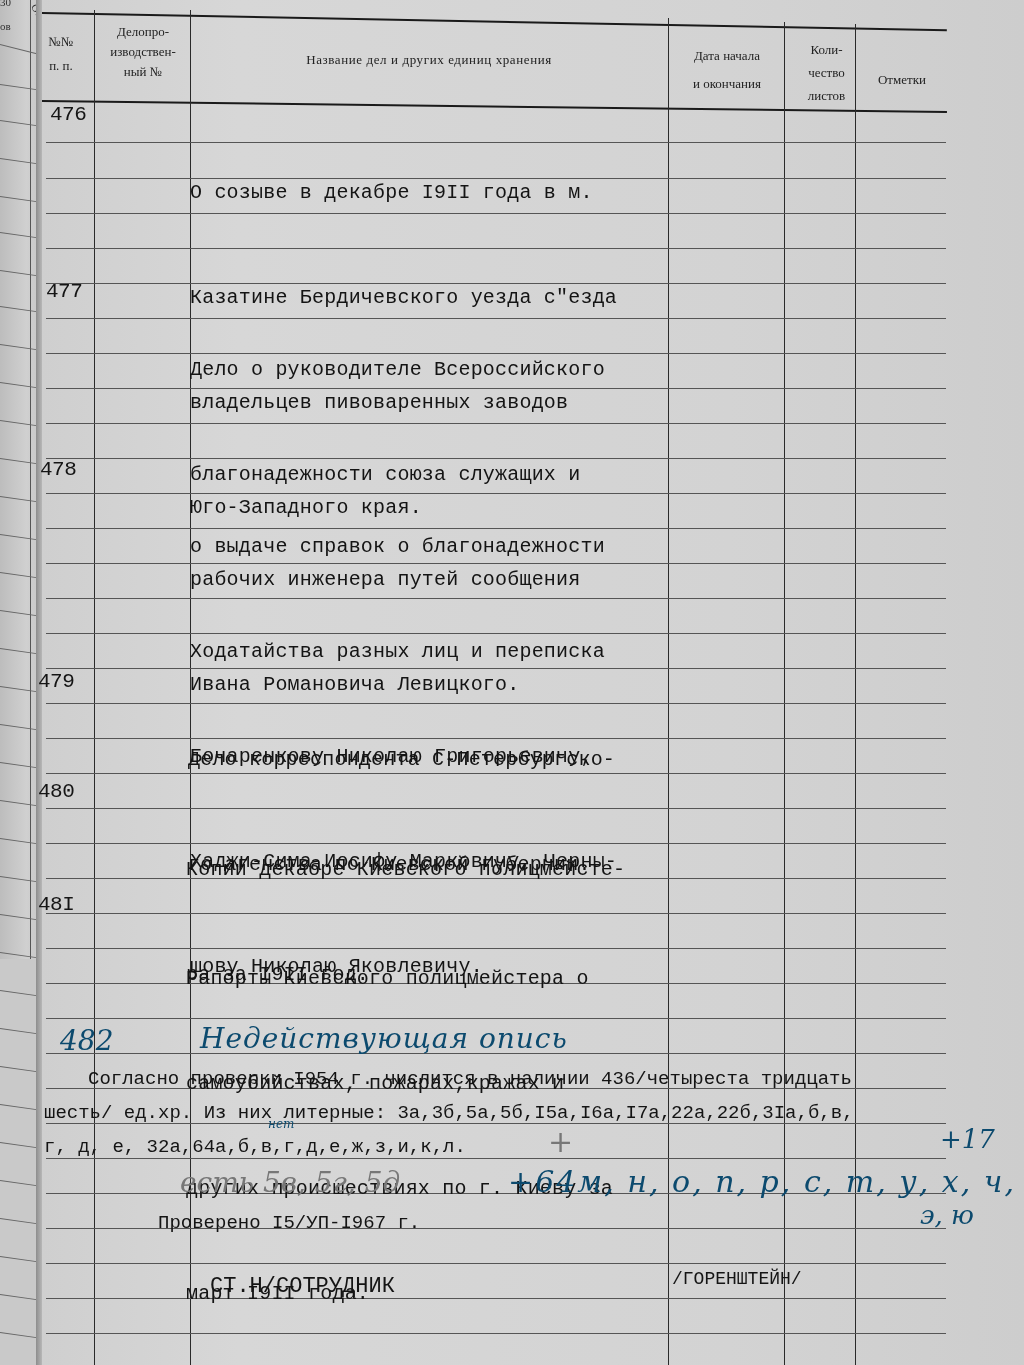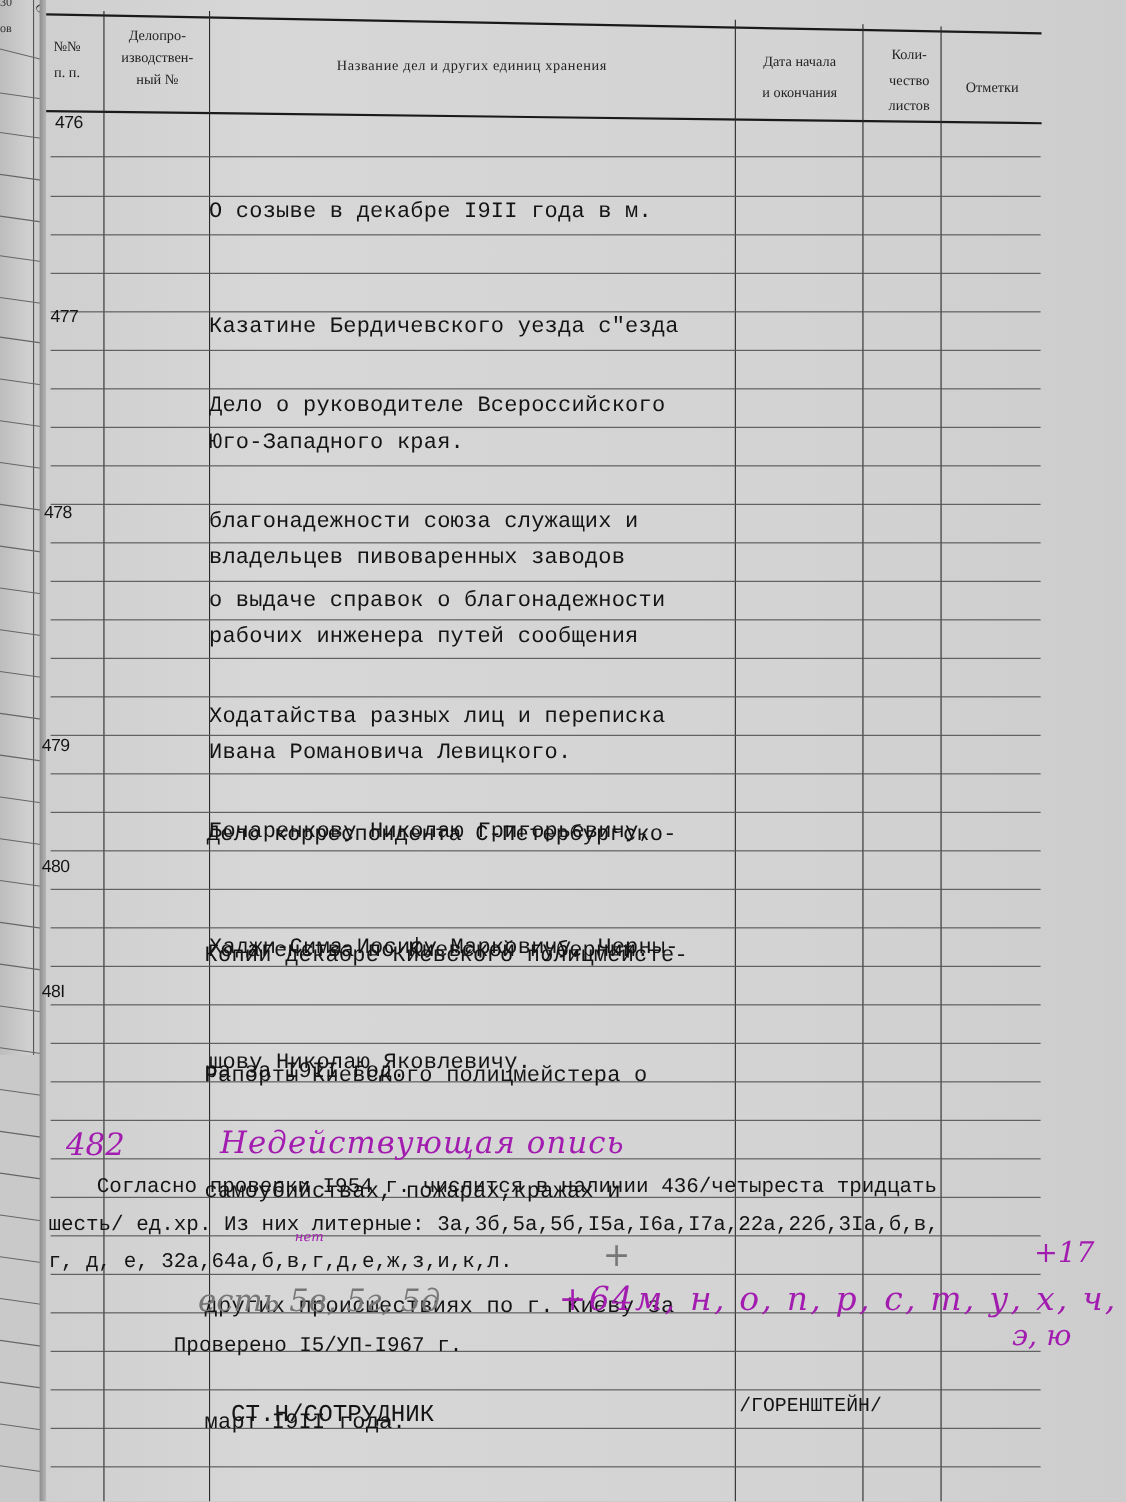--- a/index.html
+++ b/index.html
@@ -28,31 +28,31 @@
   }
   .hdr-top { position: absolute; left: 0; top: 12px; width: 905px; height: 2px; background: #1a1a1a; transform: rotate(1.1deg); transform-origin: left; }
   .hdr-bot { position: absolute; left: 0; top: 100px; width: 905px; height: 2px; background: #1a1a1a; transform: rotate(0.7deg); transform-origin: left; }
   .colline { position: absolute; width: 1px; background: #2a2a2a; }
   .hcell {
     position: absolute; font-family: "Liberation Serif", serif; font-size: 13px;
     line-height: 20px; text-align: center; color: #222;
   }
   .rowrule { position: absolute; height: 1px; background: #555; }
   .num {
-    position: absolute; font-family: Liberation Sans, sans-serif; font-size: 16px;
+    position: absolute; font-family: Liberation Mono, monospace; font-size: 21px;
     color: #151515; letter-spacing: -0.5px;
   }
   .entry {
     position: absolute; left: 190px; width: 500px;
     font-size: 20px; line-height: 35px; white-space: pre; color: #141414;
     letter-spacing: 0.2px;
   }
   .hand {
     position: absolute; font-family: "DejaVu Serif", serif; font-style: italic;
-    color: #a21caf; white-space: pre;
+    color: #0c4a6e; white-space: pre;
   }
   .hand.pencil { color: #777; }
   .typed {
     position: absolute; font-size: 19px; line-height: 34px; white-space: pre; color: #141414;
   }
 </style>
 </head>
 <body>
 
 <div class="prev-page">
@@ -167,22 +167,22 @@
     <div class="rowrule" style="left:4px;top:1298px;width:900px"></div>
     <div class="rowrule" style="left:4px;top:1333px;width:900px"></div>
   </div>
 </div>
 
 <div>
   <span class="num" style="left:50px;top:103px">476</span>
   <div class="entry" style="top:105px">
     <div>О созыве в декабре I9II года в м.</div>
     <div>Казатине Бердичевского уезда с"езда</div>
+    <div>владельцев пивоваренных заводов</div>
     <div>Юго-Западного края.</div>
-    <div>владельцев пивоваренных заводов</div>
   </div>
 </div>
 
 <div>
   <span class="num" style="left:46px;top:280px">477</span>
   <div class="entry" style="top:282px">
     <div>Дело о руководителе Всероссийского</div>
     <div>благонадежности союза служащих и</div>
     <div>рабочих инженера путей сообщения</div>
     <div>Ивана Романовича Левицкого.</div>

